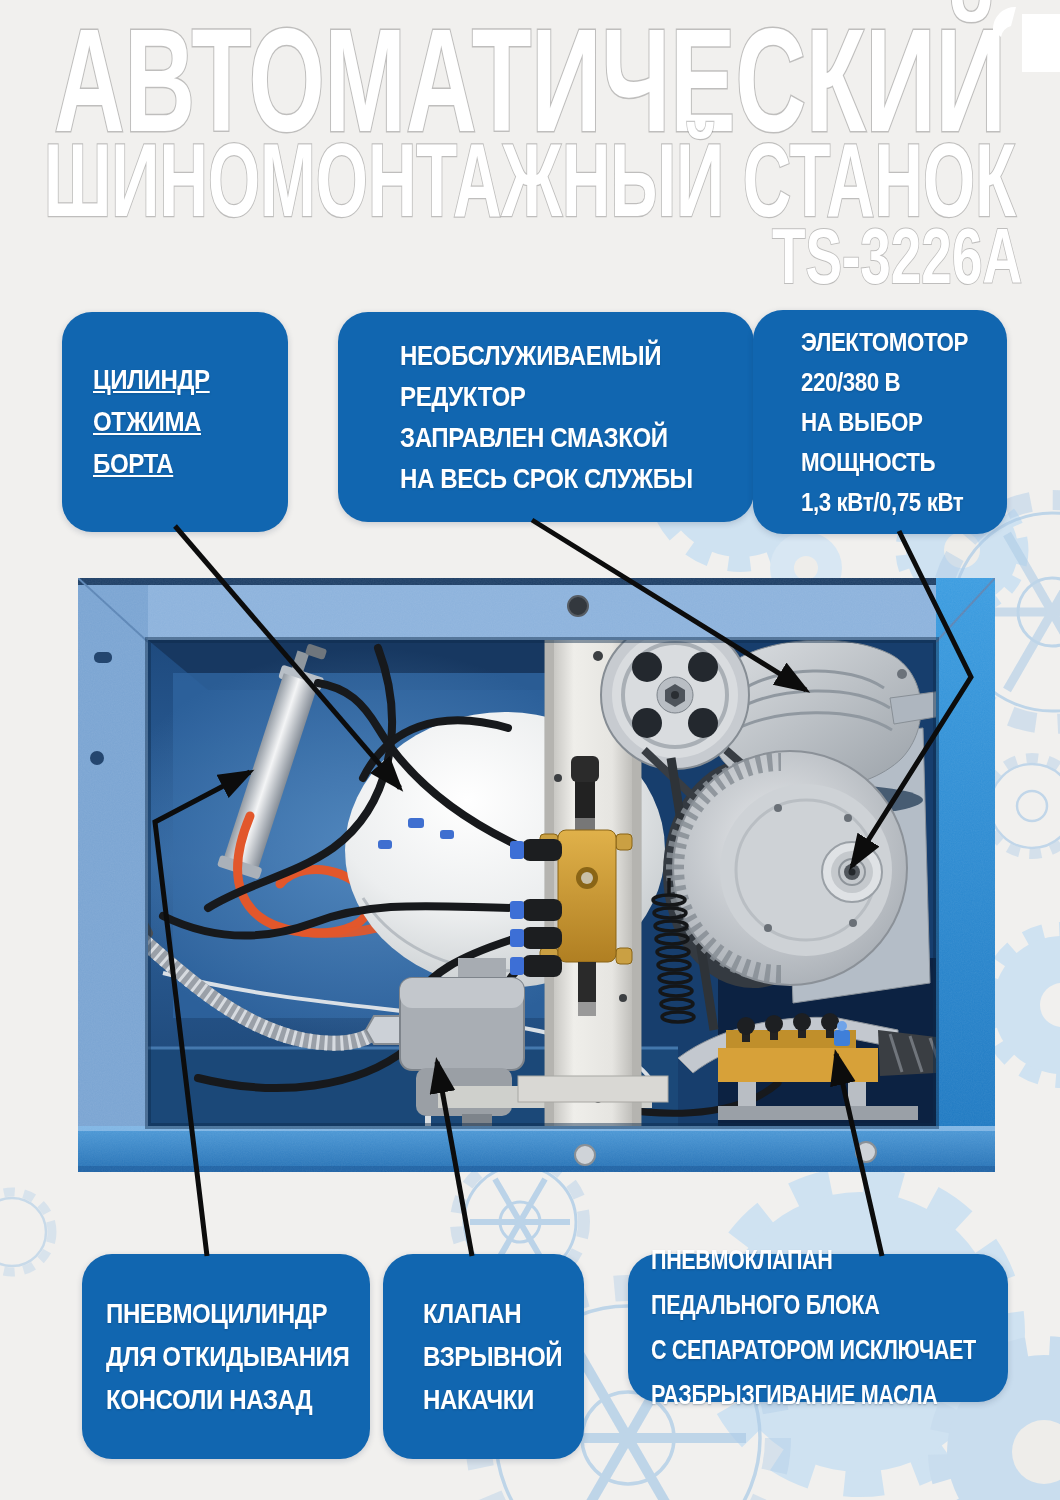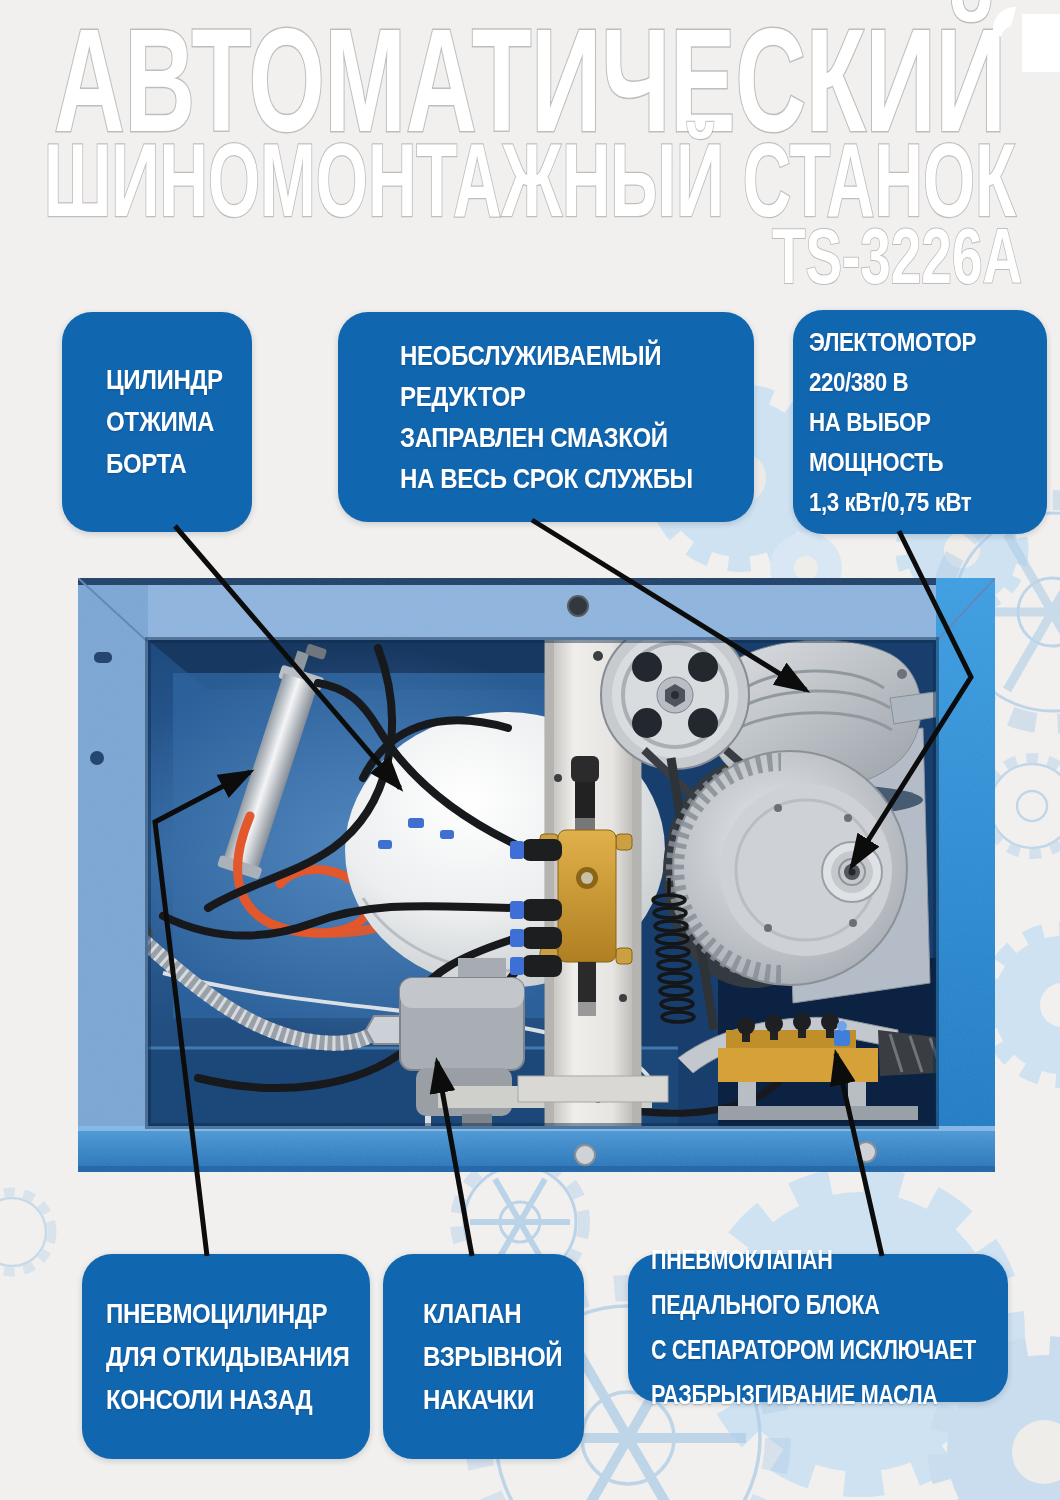--- a/index.html
+++ b/index.html
@@ -12,23 +12,23 @@
   .gears{position:absolute;left:0;top:0;}
   .header-svg{position:absolute;left:0;top:0;}
   .photo-svg{position:absolute;left:78px;top:578px;}
   .arrows-svg{position:absolute;left:0;top:0;pointer-events:none;}
   .callout{position:absolute;background:#1166b0;border-radius:30px;color:#ffffff;
            display:flex;flex-direction:column;justify-content:center;box-sizing:border-box;
            box-shadow:0 2px 6px rgba(20,40,70,.18);}
   .callout .ln{font-weight:bold;white-space:nowrap;transform:scaleX(.86);
                transform-origin:0 50%;letter-spacing:-.5px;
                text-shadow:0 1px 2px rgba(0,30,60,.25);}
-  .c1{left:62px;top:312px;width:190px;height:220px;padding-left:44px;font-size:28px;line-height:42px;}
+  .c1{left:62px;top:312px;width:226px;height:220px;padding-left:31px;font-size:28px;line-height:42px;text-decoration:underline;}
   .c2{left:290px;top:312px;width:416px;height:210px;padding-left:62px;font-size:28px;line-height:41px;margin-left:48px;}
-  .c3{left:753px;top:310px;width:254px;height:224px;padding-left:16px;font-size:26px;line-height:40px;margin-left:40px;}
+  .c3{left:753px;top:310px;width:254px;height:224px;padding-left:48px;font-size:26px;line-height:40px;}
   .c4{left:82px;top:1254px;width:288px;height:205px;padding-left:24px;font-size:28px;line-height:43px;}
   .c5{left:383px;top:1254px;width:201px;height:205px;padding-left:40px;font-size:28px;line-height:43px;}
   .c6{left:628px;top:1254px;width:380px;height:148px;padding-left:23px;font-size:27px;line-height:45px;}
   .c6 .ln{transform:scaleX(.8);}
 </style>
 </head>
 <body>
 
 <div class="bg"></div>
 

